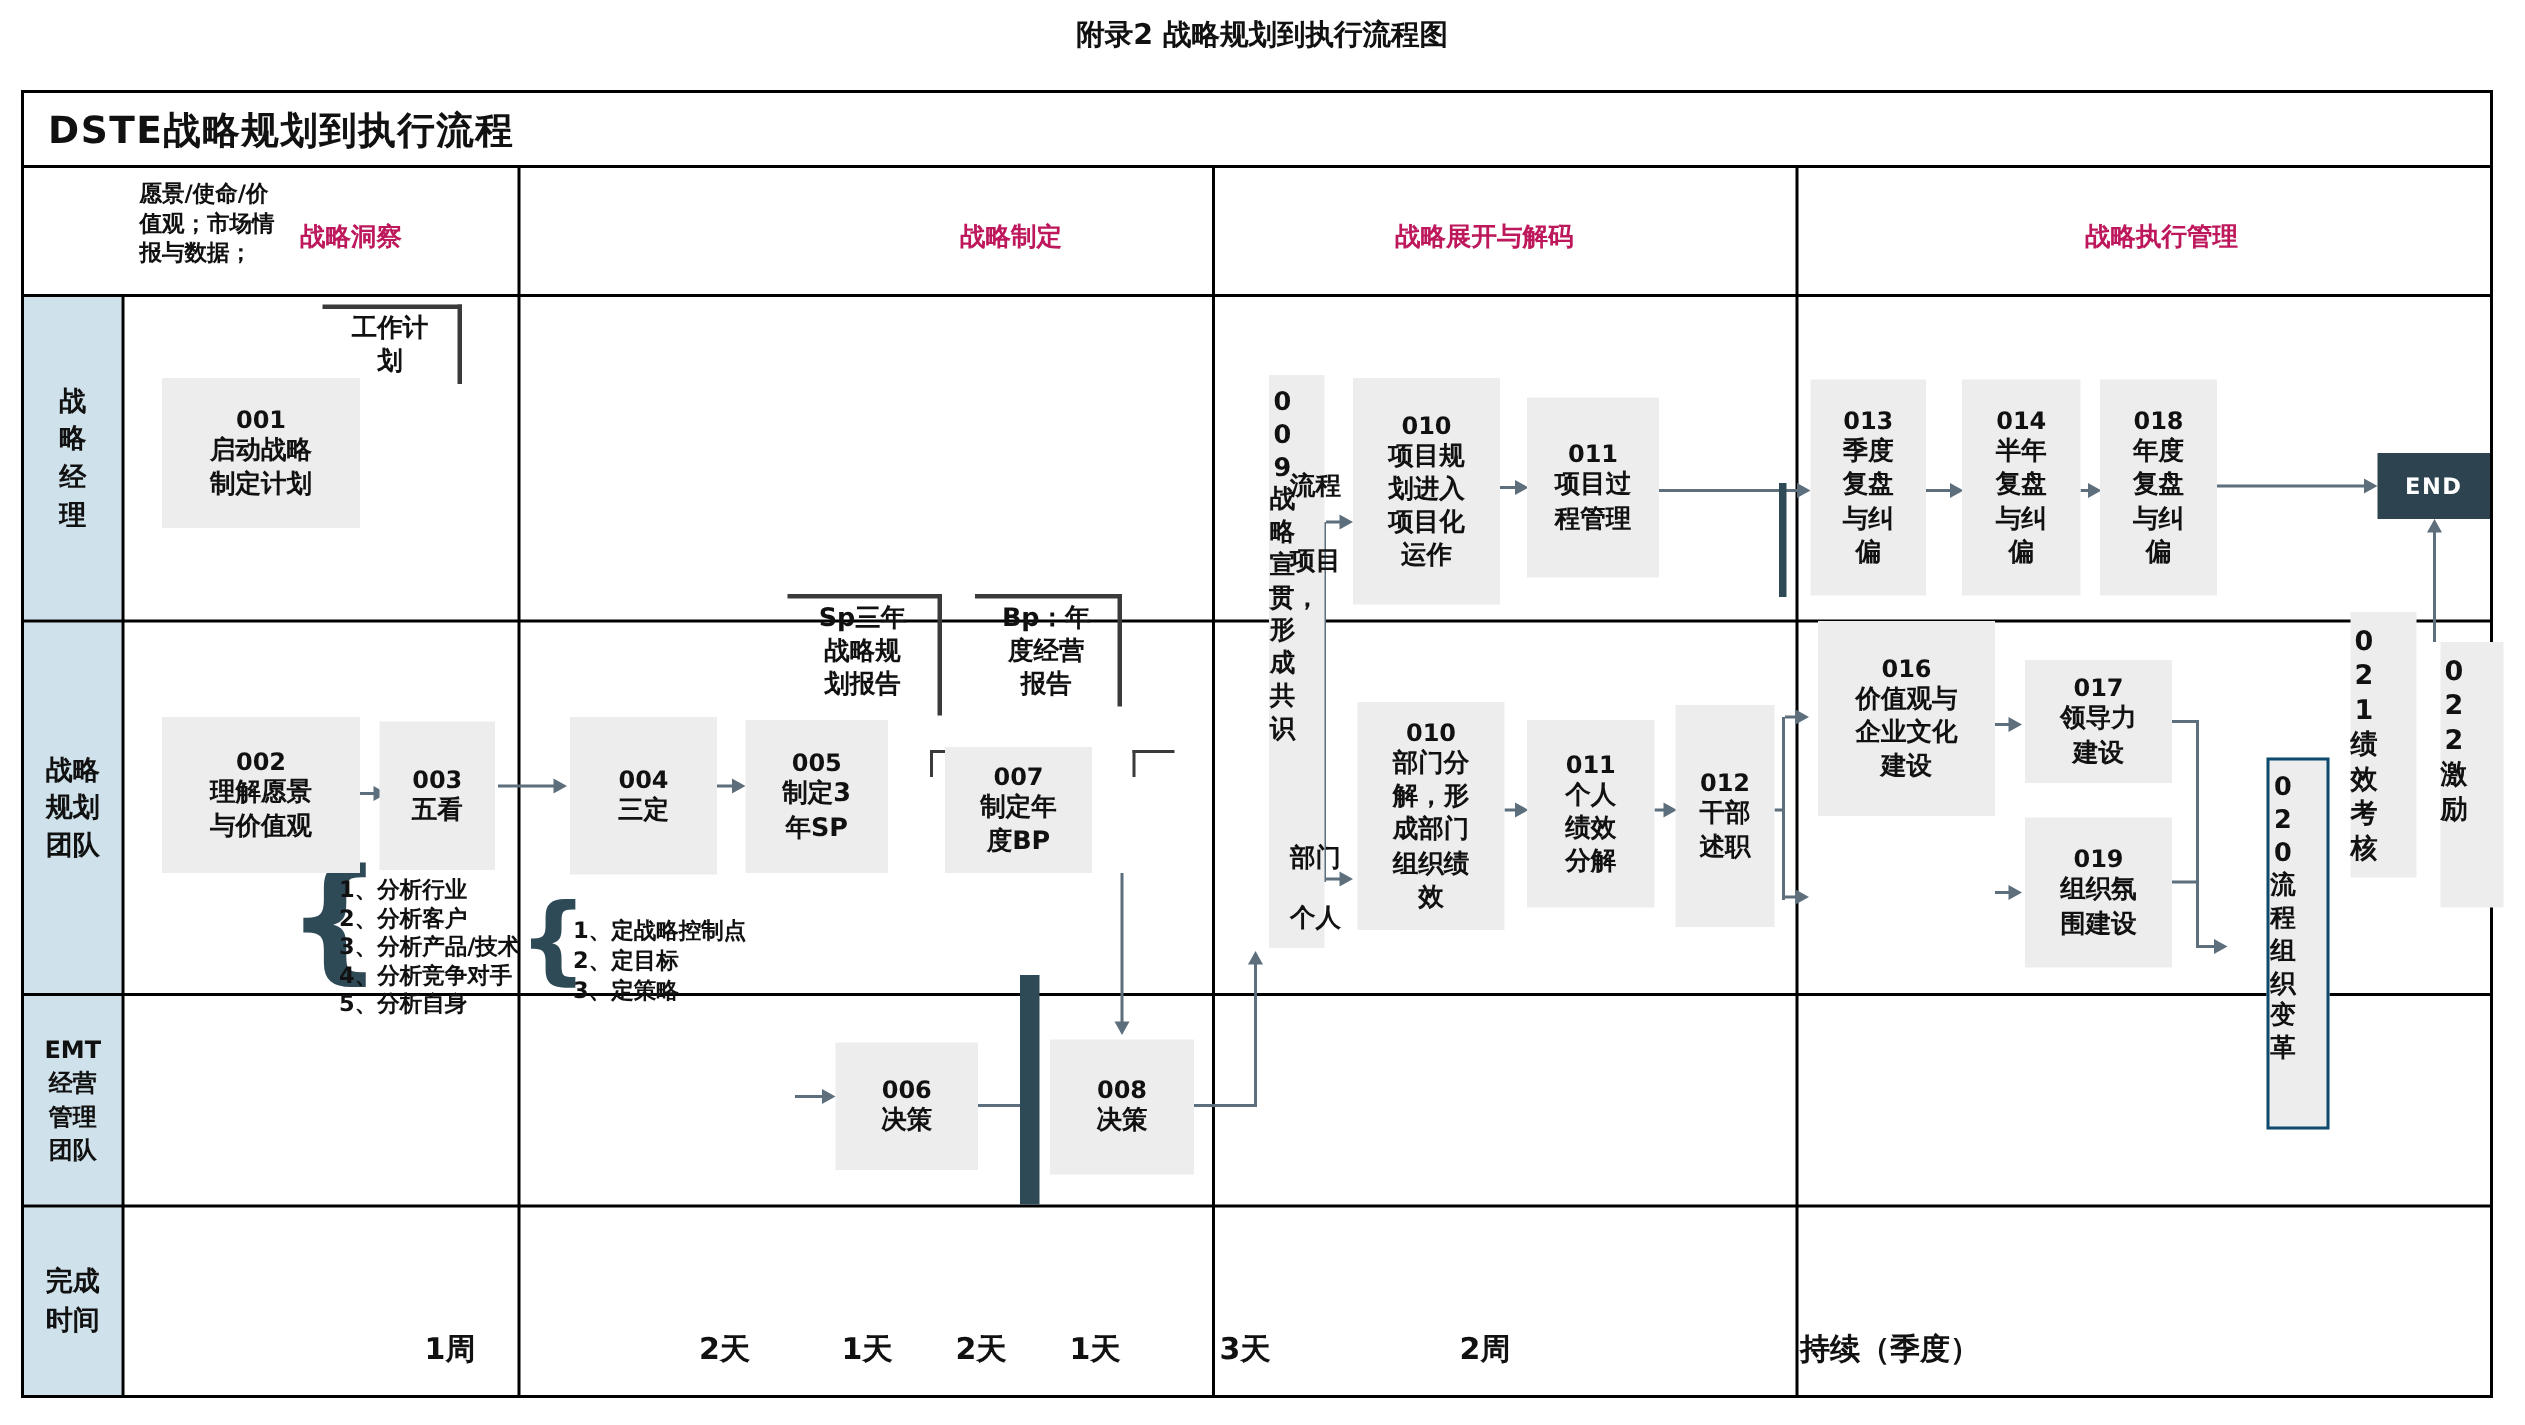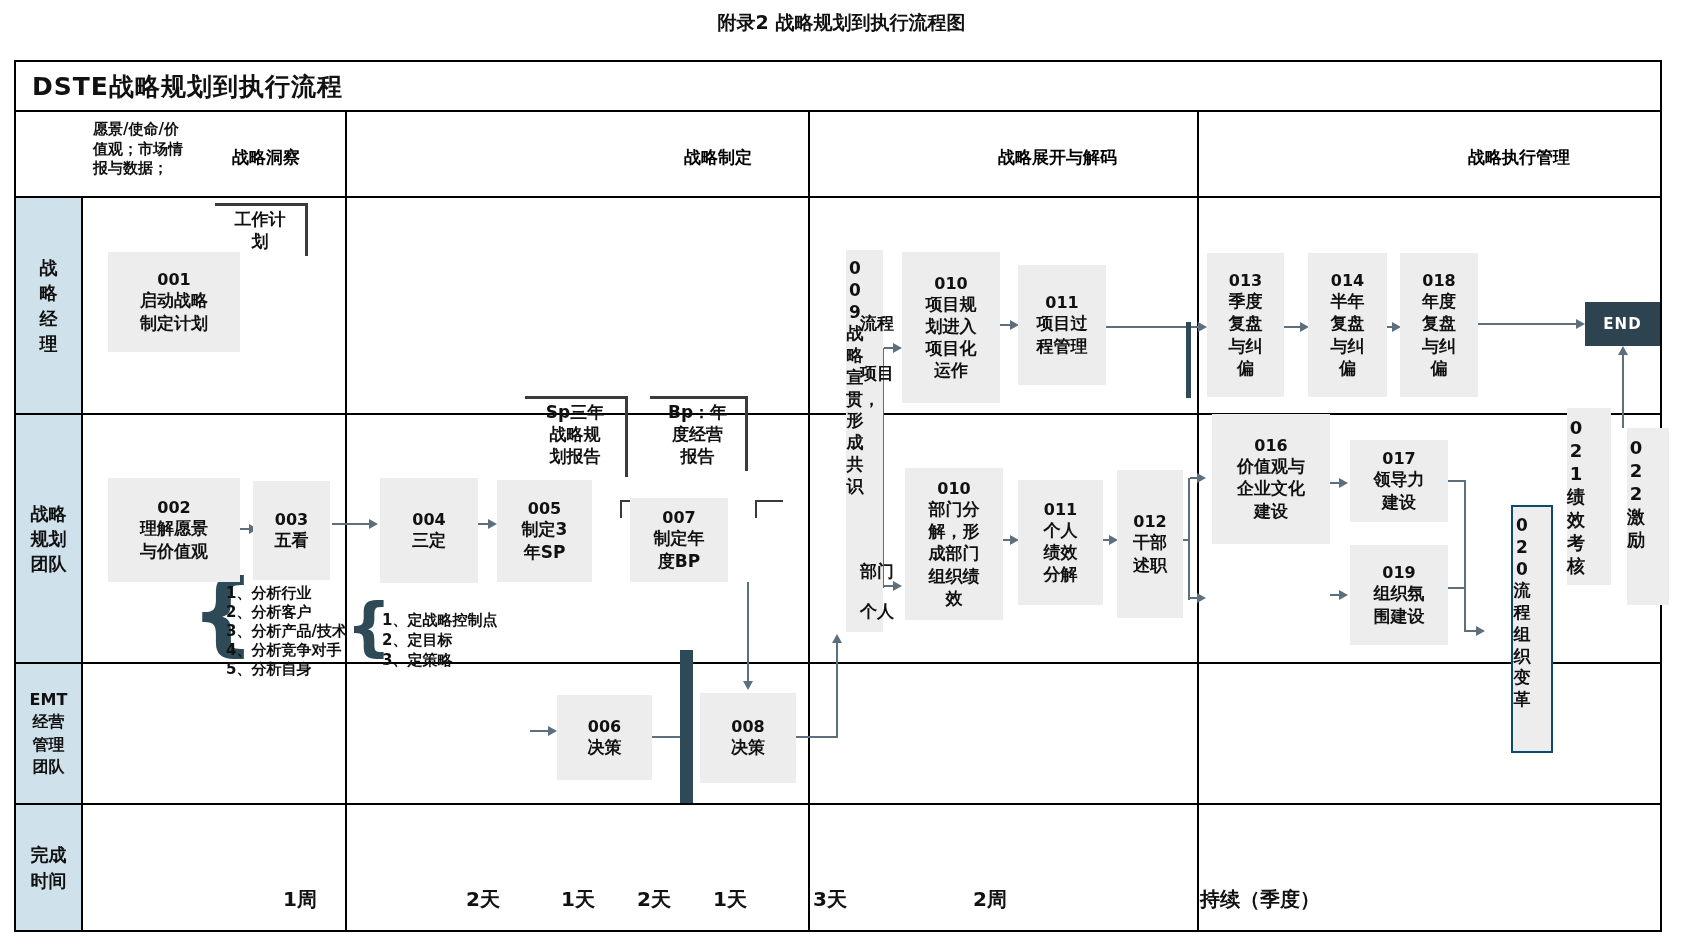--- a/index.html
+++ b/index.html
@@ -7,21 +7,21 @@
           font-family:"DejaVu Sans","Liberation Sans",sans-serif;color:#111;}
   
   .outer{position:absolute;left:14px;top:60px;width:1648px;height:872px;border:2px solid #000;box-sizing:border-box;z-index:1;}
   .gl{position:absolute;background:#000;z-index:1;}
   
   .lane{position:absolute;left:16px;width:65px;background:#cfe1ea;display:flex;align-items:center;justify-content:center;
         font-weight:bold;white-space:pre-line;text-align:center;font-size:18px;line-height:1.4;z-index:0;}
   
   .pagetitle{position:absolute;left:0;top:10px;width:100%;text-align:center;font-size:19px;font-weight:bold;}
   .tabletitle{position:absolute;left:32px;top:70px;font-size:25px;font-weight:bold;letter-spacing:1px;}
-  .phase{position:absolute;font-size:17px;font-weight:bold;color:#000000;text-align:center;z-index:2;}
+  .phase{position:absolute;font-size:17px;font-weight:bold;color:#be185d;text-align:left;z-index:2;}
   .note{position:absolute;left:93px;top:120px;width:140px;font-size:15px;line-height:19.5px;font-weight:bold;white-space:pre-line;z-index:2;}
   
   .box{position:absolute;background:#ededed;display:flex;flex-direction:column;align-items:center;justify-content:center;
        font-weight:bold;text-align:center;z-index:3;}
   .box .num{font-size:16px;}
   .box .lbl{font-size:17px;white-space:pre-line;line-height:1.3;}
   .vbox{position:absolute;background:#ededed;display:flex;padding-top:8px;box-sizing:border-box;z-index:3;margin-left:24px;}
   .vtxt{display:inline-block;width:18px;word-break:break-all;font-weight:bold;font-size:17px;line-height:1.28;text-align:center;}
   .endbox{position:absolute;left:1585px;top:302px;width:75px;height:44px;background:#2d4450;color:#fff;display:flex;
           align-items:center;justify-content:center;font-weight:bold;font-size:15px;letter-spacing:1px;z-index:4;}

